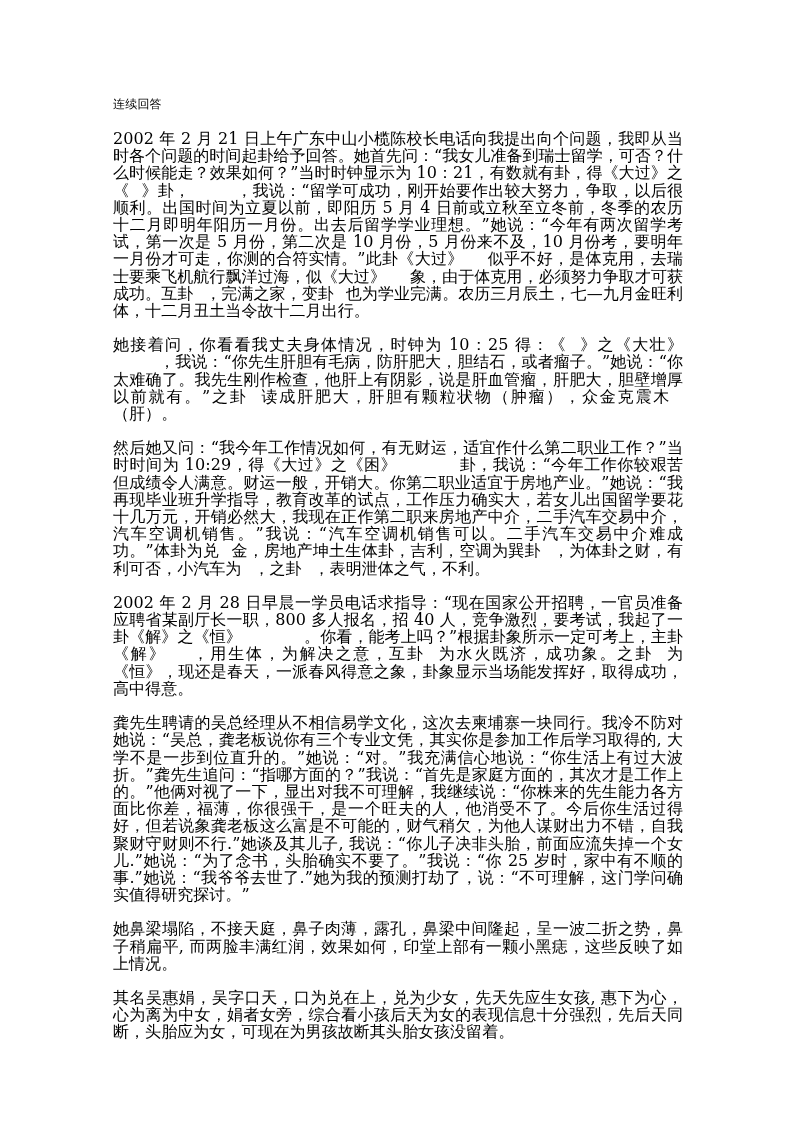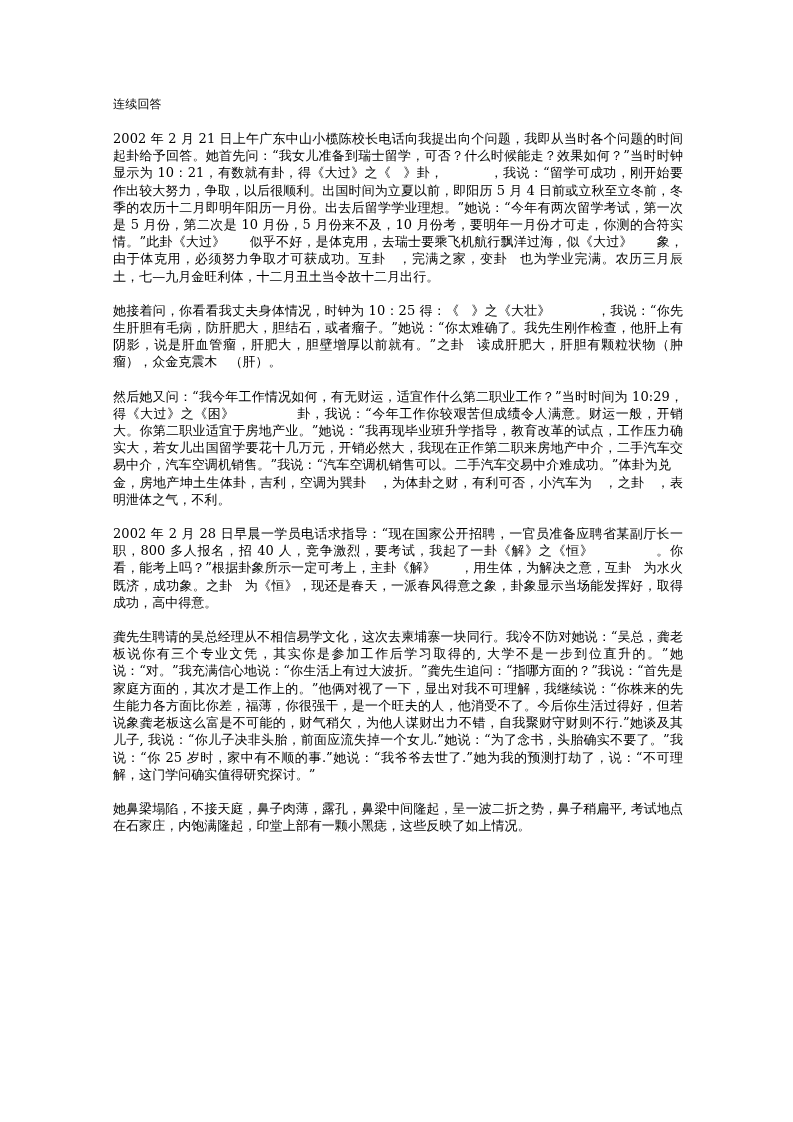--- a/index.html
+++ b/index.html
@@ -23,21 +23,21 @@
     background: #ffffff;
   }
   .doc-heading {
     font-size: 12px;
     line-height: 17px;
     margin: 0 0 17px 0;
     font-weight: normal;
     letter-spacing: 0.2px;
   }
   .para {
-    font-size: 13px;
+    font-size: 16px;
     line-height: 17.2px;
     margin: 0 0 17px 0;
     text-align: justify;
     text-justify: inter-ideograph;
     word-break: break-all;
     letter-spacing: 0.05px;
   }
   .para:last-child {
     margin-bottom: 0;
   }
@@ -56,16 +56,17 @@
 <div class="page">
 
   <div class="doc-heading">连续回答</div>
 
   <div id="body-content">
       <div class="para"><span>2002 年 2 月 21 日上午广东中山小榄陈校长电话向我提出向个问题，我即从当时各个问题的时间起卦给予回答。她首先问：“我女儿准备到瑞士留学，可否？什么时候能走？效果如何？”当时时钟显示为 10：21，有数就有卦，得《大过》之《</span><span class="glyph-gap gap-s">&nbsp;</span><span>》卦，</span><span class="glyph-gap gap-l">&nbsp;</span><span>，我说：“留学可成功，刚开始要作出较大努力，争取，以后很顺利。出国时间为立夏以前，即阳历 5 月 4 日前或立秋至立冬前，冬季的农历十二月即明年阳历一月份。出去后留学学业理想。”她说：“今年有两次留学考试，第一次是 5 月份，第二次是 10 月份，5 月份来不及，10 月份考，要明年一月份才可走，你测的合符实情。”此卦《大过》</span><span class="glyph-gap gap-m">&nbsp;</span><span>似乎不好，是体克用，去瑞士要乘飞机航行飘洋过海，似《大过》</span><span class="glyph-gap gap-m">&nbsp;</span><span>象，由于体克用，必须努力争取才可获成功。互卦</span><span class="glyph-gap gap-s">&nbsp;</span><span>，完满之家，变卦</span><span class="glyph-gap gap-s">&nbsp;</span><span>也为学业完满。农历三月辰土，七—九月金旺利体，十二月丑土当令故十二月出行。</span></div>
       <div class="para"><span>她接着问，你看看我丈夫身体情况，时钟为 10：25 得：《</span><span class="glyph-gap gap-s">&nbsp;</span><span>》之《大壮》</span><span class="glyph-gap gap-l">&nbsp;</span><span>，我说：“你先生肝胆有毛病，防肝肥大，胆结石，或者瘤子。”她说：“你太难确了。我先生刚作检查，他肝上有阴影，说是肝血管瘤，肝肥大，胆壁增厚以前就有。”之卦</span><span class="glyph-gap gap-s">&nbsp;</span><span>读成肝肥大，肝胆有颗粒状物（肿瘤），众金克震木</span><span class="glyph-gap gap-s">&nbsp;</span><span>（肝）。</span></div>
       <div class="para"><span>然后她又问：“我今年工作情况如何，有无财运，适宜作什么第二职业工作？”当时时间为 10:29，得《大过》之《困》</span><span class="glyph-gap gap-xl">&nbsp;</span><span>卦，我说：“今年工作你较艰苦但成绩令人满意。财运一般，开销大。你第二职业适宜于房地产业。”她说：“我再现毕业班升学指导，教育改革的试点，工作压力确实大，若女儿出国留学要花十几万元，开销必然大，我现在正作第二职来房地产中介，二手汽车交易中介，汽车空调机销售。”我说：“汽车空调机销售可以。二手汽车交易中介难成功。”体卦为兑</span><span class="glyph-gap gap-s">&nbsp;</span><span>金，房地产坤土生体卦，吉利，空调为巽卦</span><span class="glyph-gap gap-s">&nbsp;</span><span>，为体卦之财，有利可否，小汽车为</span><span class="glyph-gap gap-s">&nbsp;</span><span>，之卦</span><span class="glyph-gap gap-s">&nbsp;</span><span>，表明泄体之气，不利。</span></div>
       <div class="para"><span>2002 年 2 月 28 日早晨一学员电话求指导：“现在国家公开招聘，一官员准备应聘省某副厅长一职，800 多人报名，招 40 人，竞争激烈，要考试，我起了一卦《解》之《恒》</span><span class="glyph-gap gap-xl">&nbsp;</span><span>。你看，能考上吗？”根据卦象所示一定可考上，主卦《解》</span><span class="glyph-gap gap-m">&nbsp;</span><span>，用生体，为解决之意，互卦</span><span class="glyph-gap gap-s">&nbsp;</span><span>为水火既济，成功象。之卦</span><span class="glyph-gap gap-s">&nbsp;</span><span>为《恒》，现还是春天，一派春风得意之象，卦象显示当场能发挥好，取得成功，高中得意。</span></div>
       <div class="para"><span>龚先生聘请的吴总经理从不相信易学文化，这次去柬埔寨一块同行。我冷不防对她说：“吴总，龚老板说你有三个专业文凭，其实你是参加工作后学习取得的, 大学不是一步到位直升的。”她说：“对。”我充满信心地说：“你生活上有过大波折。”龚先生追问：“指哪方面的？”我说：“首先是家庭方面的，其次才是工作上的。”他俩对视了一下，显出对我不可理解，我继续说：“你株来的先生能力各方面比你差，福薄，你很强干，是一个旺夫的人，他消受不了。今后你生活过得好，但若说象龚老板这么富是不可能的，财气稍欠，为他人谋财出力不错，自我聚财守财则不行.”她谈及其儿子, 我说：“你儿子决非头胎，前面应流失掉一个女儿.”她说：“为了念书，头胎确实不要了。”我说：“你 25 岁时，家中有不顺的事.”她说：“我爷爷去世了.”她为我的预测打劫了，说：“不可理解，这门学问确实值得研究探讨。”</span></div>
-      <div class="para"><span>她鼻梁塌陷，不接天庭，鼻子肉薄，露孔，鼻梁中间隆起，呈一波二折之势，鼻子稍扁平, 考试地点在石家庄，内饱满隆起，印堂上部有一颗小黑痣，这些反映了如上情况。</span></div>
+      <div class="para"><span>她鼻梁塌陷，不接天庭，鼻子肉薄，露孔，鼻梁中间隆起，呈一波二折之势，鼻子稍扁平, 而两脸丰满红润，效果如何，印堂上部有一颗小黑痣，这些反映了如上情况。</span></div>
+      <div class="para"><span>其名吴惠娟，吴字口天，口为兑在上，兑为少女，先天先应生女孩, 惠下为心，心为离为中女，娟者女旁，综合看小孩后天为女的表现信息十分强烈，先后天同断，头胎应为女，可现在为男孩故断其头胎女孩没留着。</span></div>
     </div>
 
 </div>
 
 </body></html>

